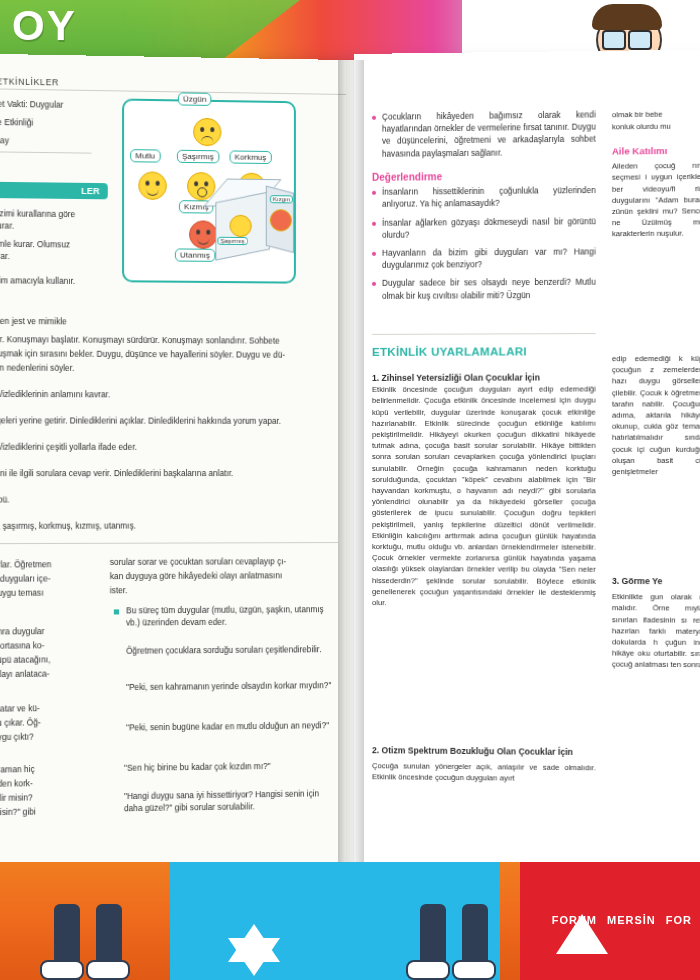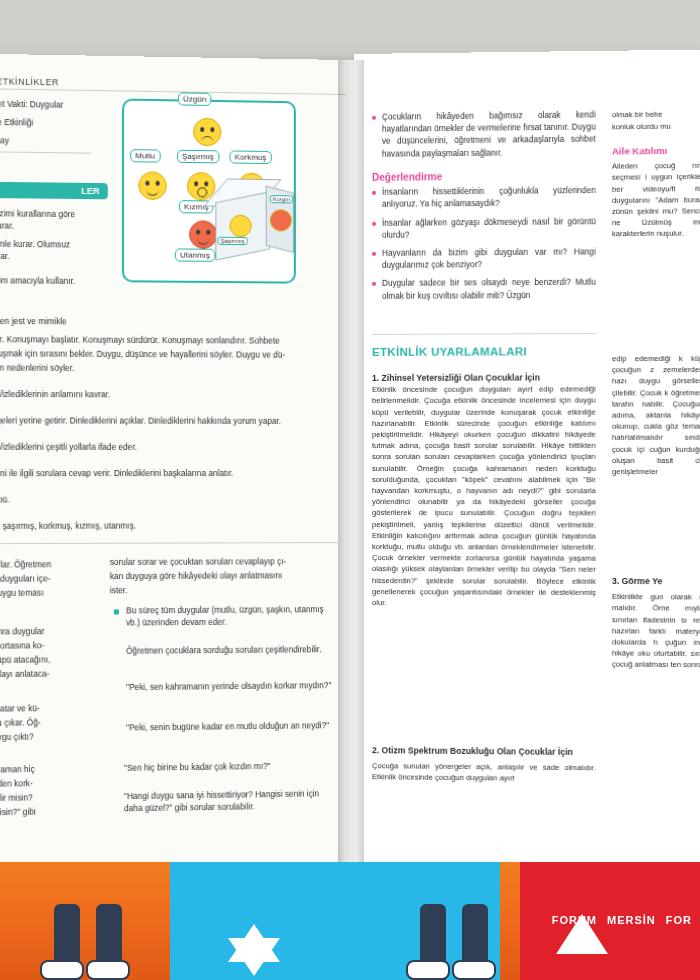--- a/index.html
+++ b/index.html
@@ -146,20 +146,35 @@
   p{margin:0 0 6px 0;}
   .small{font-size:7.6px;line-height:11.2px;}
 </style>
 </head>
 <body>
 
 <div class="page">
 
   <div class="desk"></div>
 
+  <div class="poster-top">
+    <div class="swoosh"></div>
+    <div class="letters">OY</div>
+    <div class="white-block"></div>
+    <div class="kid">
+      <div class="head"></div>
+      <div class="hair"></div>
+      <div class="glasses">
+          <i class="l"></i>
+          <i class="r"></i>
+        </div>
+      <div class="body"></div>
+      <div class="tie"></div>
+    </div>
+  </div>
 
   <div class="book">
 
     <div class="page-left">
       <div class="lp-header">S ETKİNLİKLER</div>
       <div class="lp-rule"></div>
 
       <div class="emoji-box">
         <div class="etag" style="left:53px;top:-9px;">Üzgün</div>
         <div class="eface sad" style="left:68px;top:16px;">

